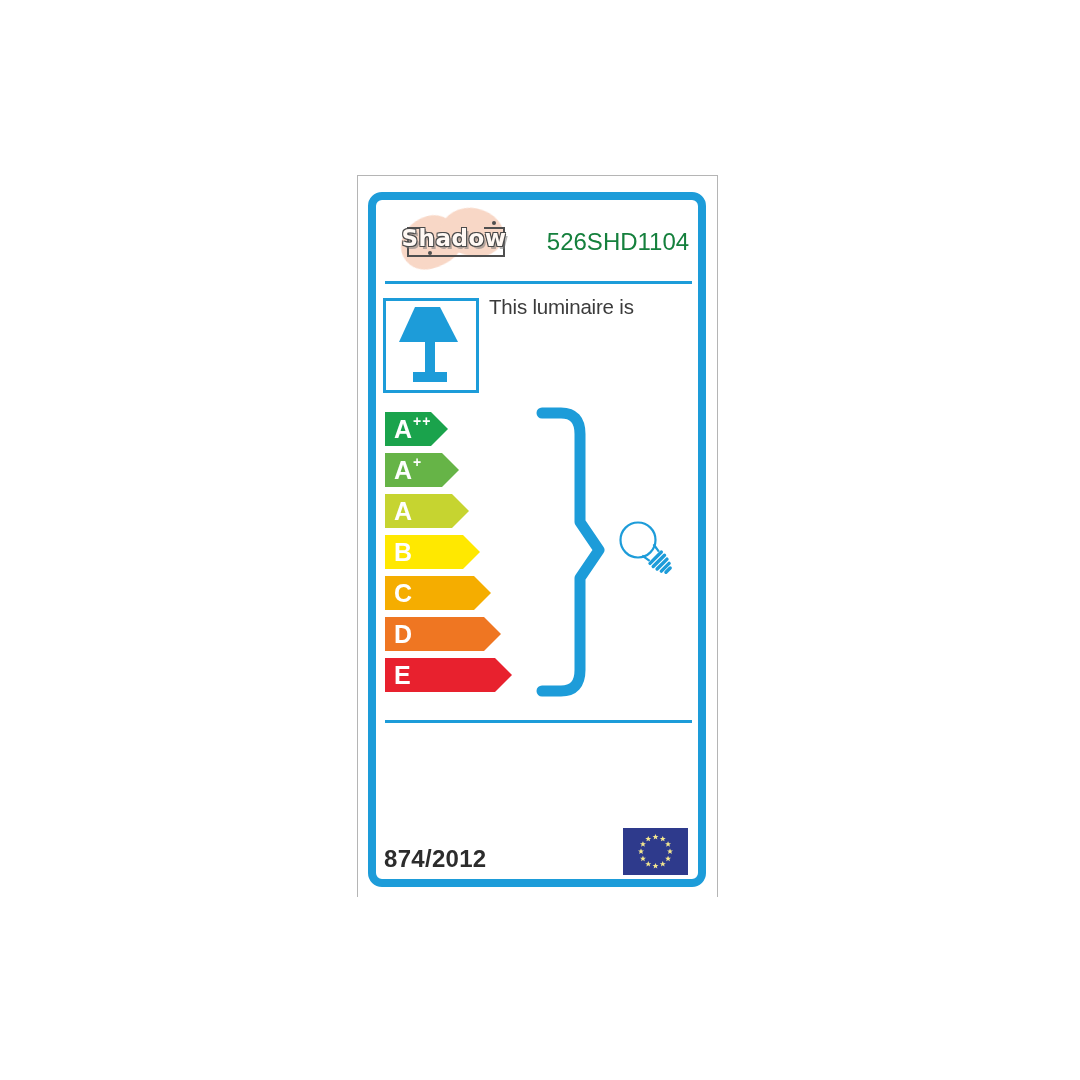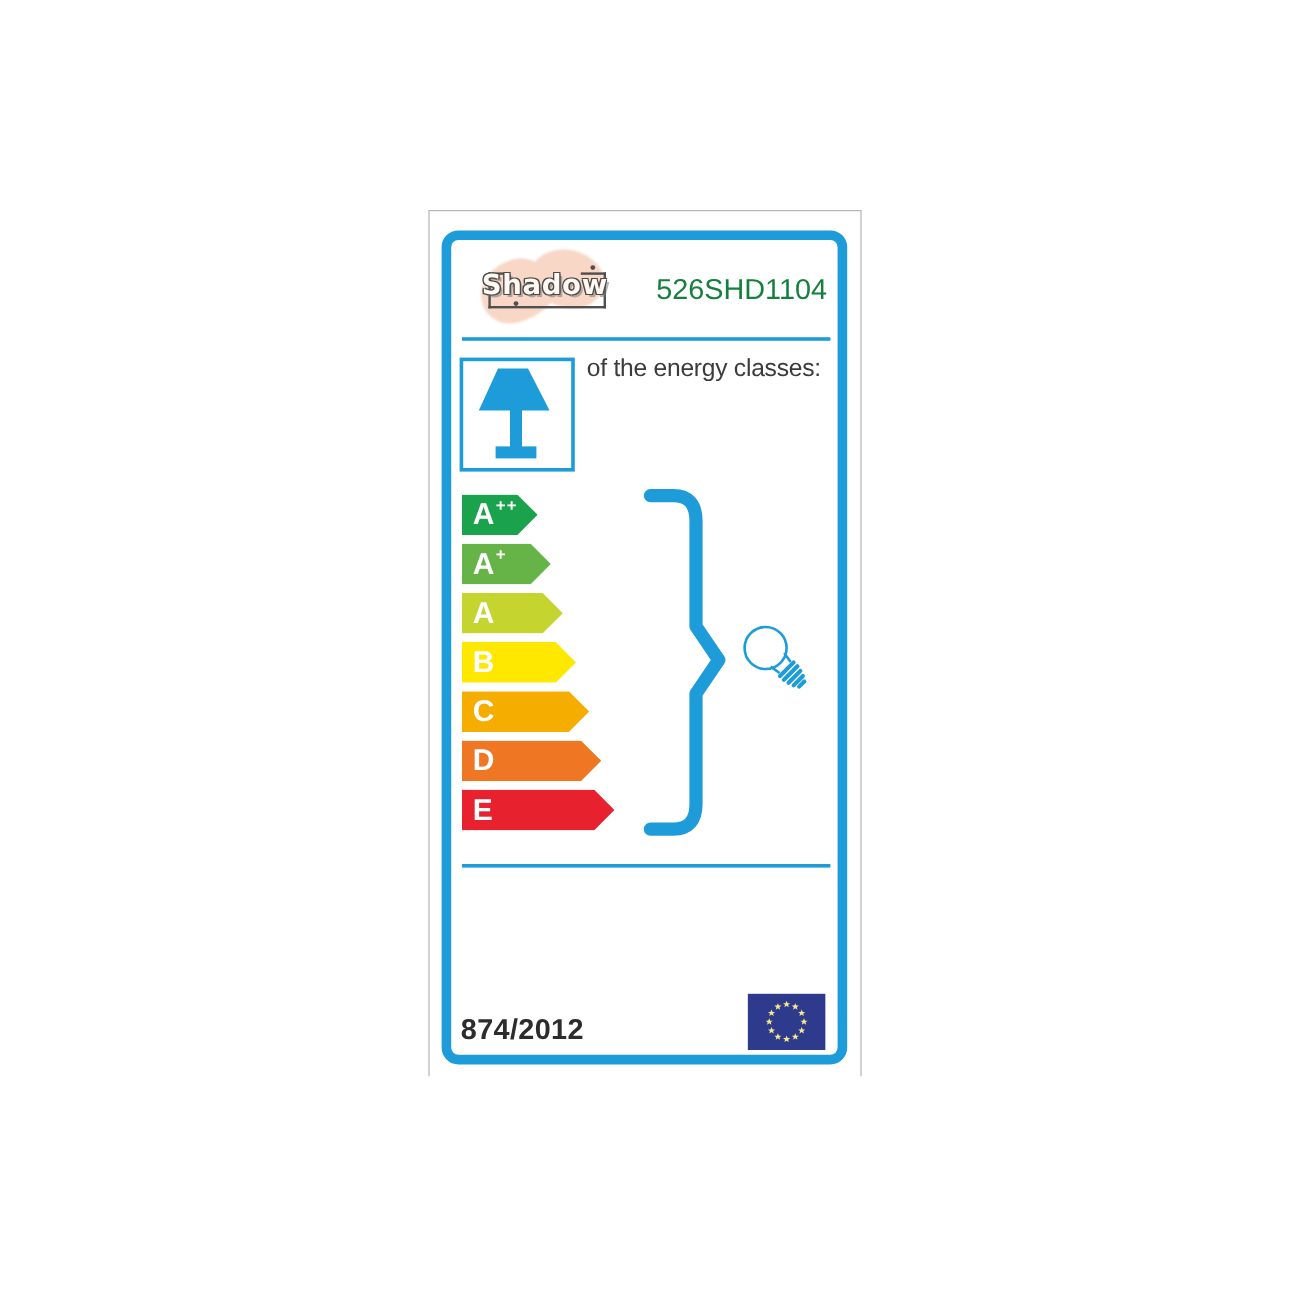--- a/index.html
+++ b/index.html
@@ -79,21 +79,21 @@
 
   <div class="lampbox">
     <svg width="90" height="89" viewBox="0 0 90 89">
       <polygon class="blue-fill" points="29,6 54,6 72,41 13,41"></polygon>
       <rect class="blue-fill" x="39" y="40" width="10" height="33"></rect>
       <rect class="blue-fill" x="27" y="71" width="34" height="10"></rect>
     </svg>
   </div>
 
   <div class="info">
-    <div>of the energy classes:</div>
+    <div>This luminaire is</div>
   </div>
 
   <div class="arrows">
     <div class="arrow" style="background: rgb(26, 163, 76); width: 63px;">
       <span class="arrow-letter">A</span>
         <span class="arrow-sup">++</span>
     </div>
 
     <div class="arrow" style="background: rgb(102, 180, 71); width: 74px;">
       <span class="arrow-letter">A</span>

